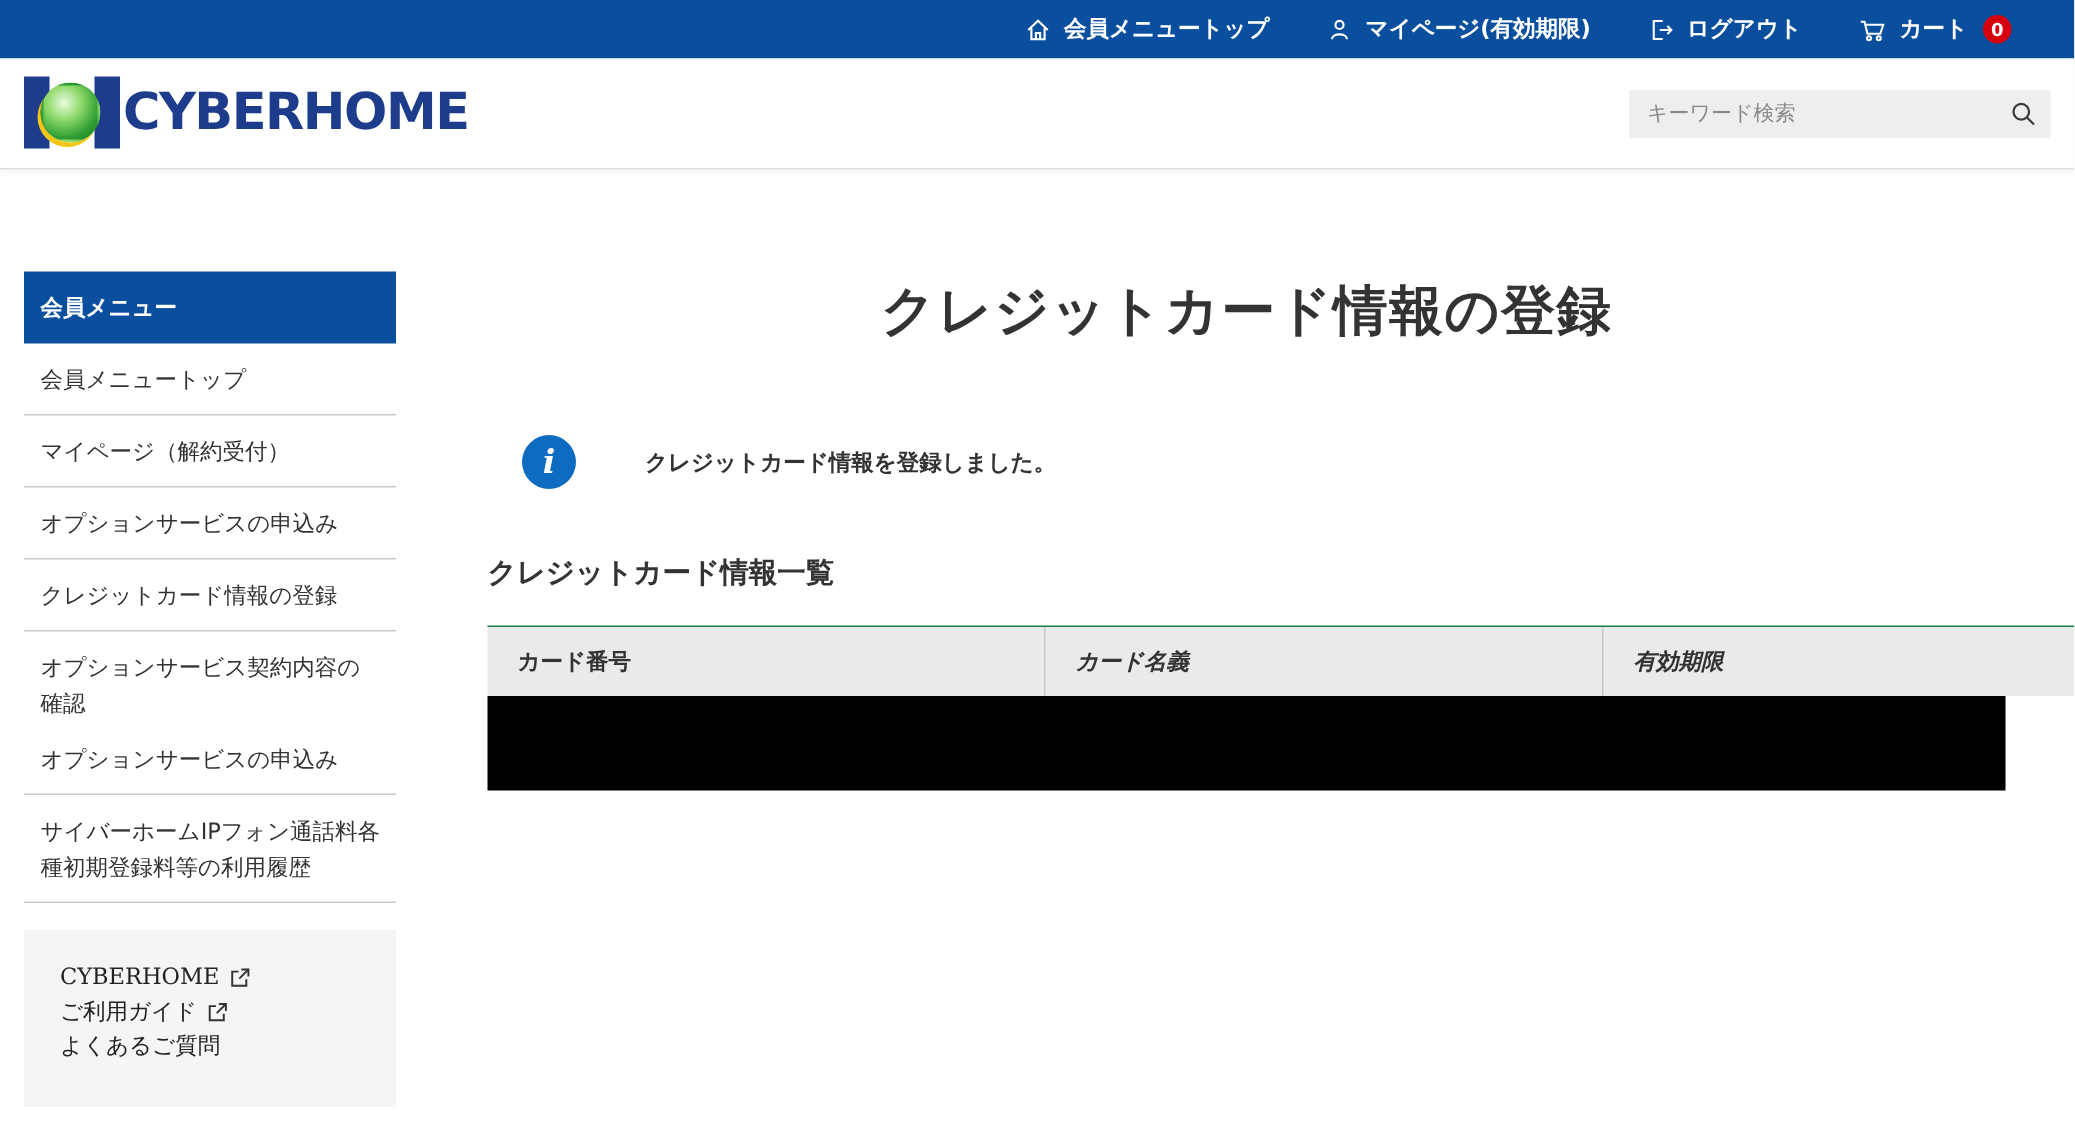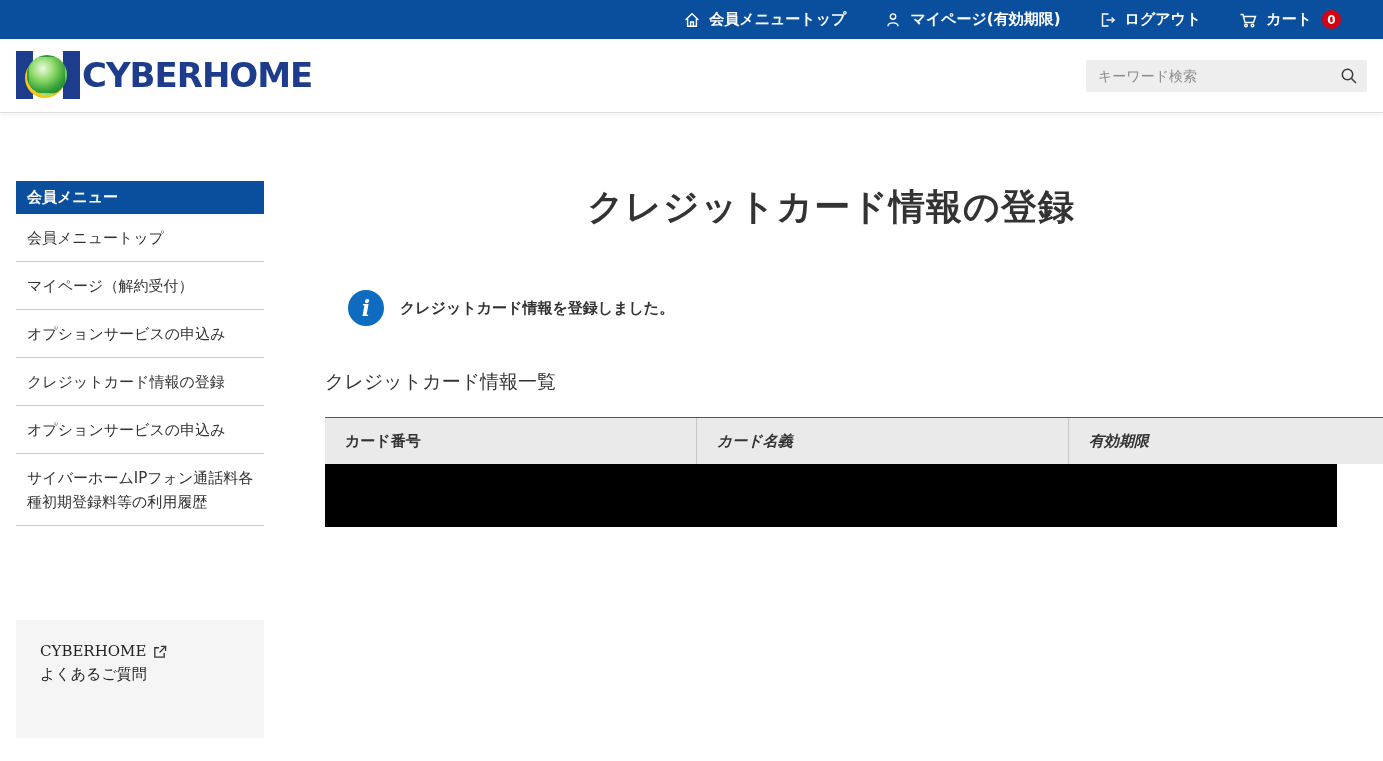--- a/index.html
+++ b/index.html
@@ -52,21 +52,21 @@
     font-size:14px; color:#a21caf; padding:0 12px;
     font-family:"DejaVu Sans","Liberation Sans",sans-serif;
   }
   .search-input::placeholder { color:#8a8a8a; }
   .search-btn { width:36px; height:100%; border:none; background:transparent;
     display:flex; align-items:center; justify-content:center; cursor:pointer; }
 
   
   .sidebar { position:absolute; left:16px; top:181px; width:248px; }
   .sidebar-header {
-    height:33px; background:#0a4f9e; color:#fff; font-weight:bold;
+    height:48px; background:#0a4f9e; color:#fff; font-weight:bold;
     font-size:15px; display:flex; align-items:center; padding-left:11px;
   }
   .sidebar-item {
     padding:12px 10px 11px 11px; font-size:15px; color:#333;
     border-bottom:1px solid #c9c9c9; line-height:1.6; cursor:pointer;
   }
   .sidebar-item.no-divider { border-bottom:none; padding-bottom:1px; }
   .sidebar-links {
     position:absolute; left:16px; top:620px; width:248px; height:118px;
     background:#f5f5f5; padding:20px 0 0 24px;
@@ -80,22 +80,22 @@
   .main { position:absolute; left:325px; top:160px; width:1012px; }
   .page-title { text-align:center; font-size:36px; font-weight:bold; color:#333;
     margin-top:23px; letter-spacing:1px; }
   .notice { display:flex; align-items:center; margin-top:58px; margin-left:23px; }
   .info-icon {
     width:36px; height:36px; border-radius:50%; background:#0d6cc0; color:#fff;
     display:flex; align-items:center; justify-content:center;
     font-family:"DejaVu Serif","Liberation Serif",serif;
     font-size:22px; font-weight:bold; font-style:italic; flex:0 0 36px;
   }
-  .notice-text { margin-left:16px; font-size:15px; font-weight:bold; color:#333; }
-  .section-title { margin-top:43px; font-size:19px; font-weight:normal; color:#333; }
+  .notice-text { margin-left:46px; font-size:15px; font-weight:bold; color:#333; }
+  .section-title { margin-top:43px; font-size:19px; font-weight:bold; color:#333; }
 
   .card-table { margin-top:22px; width:1115px; border-top:1px solid #15803d; }
   .table-header { display:flex; height:46px; background:#eaeaea; }
   .th-cell {
     flex:1; display:flex; align-items:center; padding-left:20px;
     font-size:15px; font-weight:bold; color:#333;
   }
   .th-cell + .th-cell { border-left:1px solid #c6c6c6;font-style:italic; }
   .redacted-row { width:1012px; height:63px; background:#000; }
 </style>
@@ -158,34 +158,43 @@
       </button>
     </div>
   </div>
 
   <div class="sidebar">
     <div class="sidebar-header">会員メニュー</div>
     <div class="sidebar-item">会員メニュートップ</div>
     <div class="sidebar-item">マイページ（解約受付）</div>
     <div class="sidebar-item">オプションサービスの申込み</div>
     <div class="sidebar-item">クレジットカード情報の登録</div>
+    <div class="sidebar-item no-divider">オプションサービス契約内容の確認</div>
     <div class="sidebar-item">オプションサービスの申込み</div>
     <div class="sidebar-item">サイバーホームIPフォン通話料各種初期登録料等の利用履歴</div>
   </div>
 
   <div class="sidebar-links">
     <div class="side-link serif">
       <span>CYBERHOME</span>
       <svg width="15" height="15" viewBox="0 0 16 16" fill="none" stroke="#333" stroke-width="1.4">
         <path d="M13 9.5 V14 H3 V4 H7.5"></path>
           <path d="M9.5 2.5 H14.5 V7.5"></path>
           <path d="M14.5 2.5 L8 9"></path>
       </svg>
     </div>
     <div class="side-link">
+      <span>ご利用ガイド</span>
+      <svg width="15" height="15" viewBox="0 0 16 16" fill="none" stroke="#333" stroke-width="1.4">
+        <path d="M13 9.5 V14 H3 V4 H7.5"></path>
+          <path d="M9.5 2.5 H14.5 V7.5"></path>
+          <path d="M14.5 2.5 L8 9"></path>
+      </svg>
+    </div>
+    <div class="side-link">
       <span>よくあるご質問</span>
     </div>
   </div>
 
   <div class="main">
     <h1 class="page-title">クレジットカード情報の登録</h1>
 
     <div class="notice">
       <div class="info-icon">i</div>
       <div class="notice-text">クレジットカード情報を登録しました。</div>

